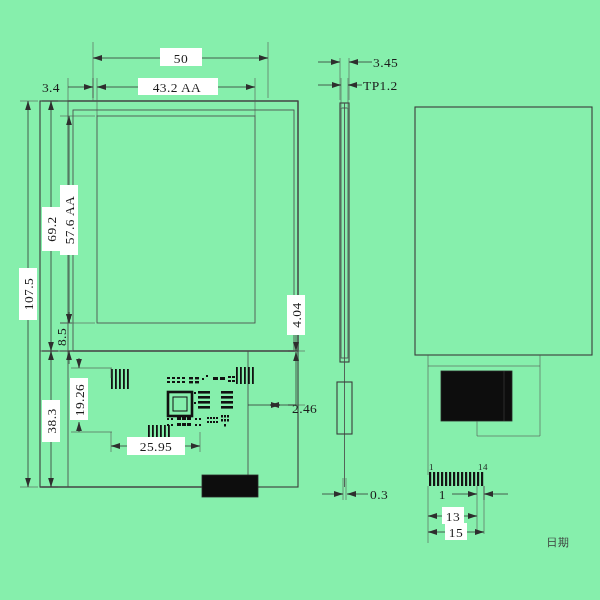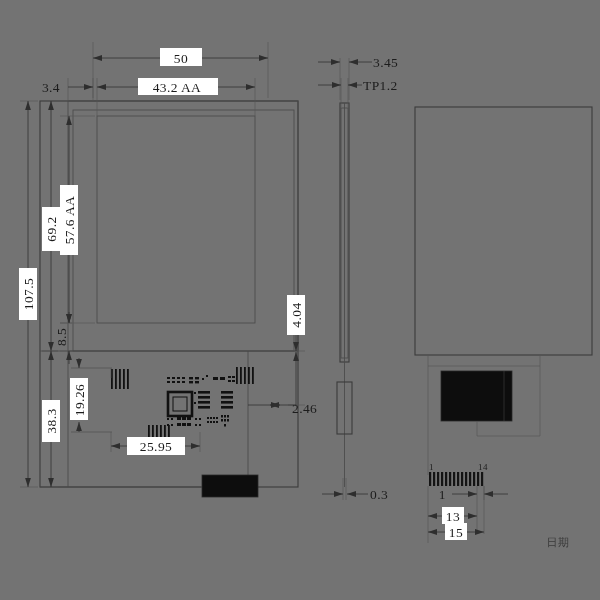--- a/index.html
+++ b/index.html
@@ -11,21 +11,21 @@
   body {
     width: 600px;
     height: 600px;
     overflow: hidden;
     font-family: "Liberation Serif", serif;
   }
   #drawing-root {
     position: relative;
     width: 600px;
     height: 600px;
-    background: #737373;
+    background: #86efac;
   }
   svg#cad {
     position: absolute;
     left: 0;
     top: 0;
     width: 600px;
     height: 600px;
     display: block;
   }
   .outline {

